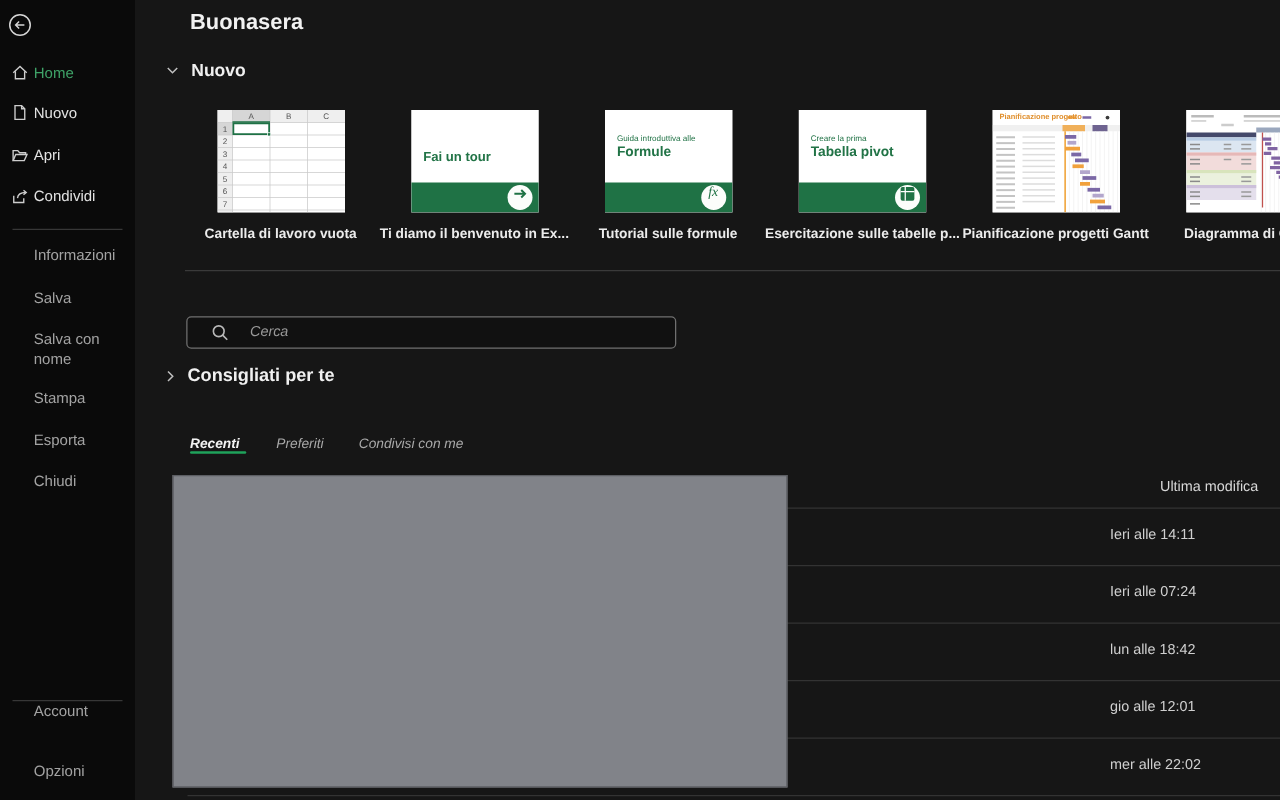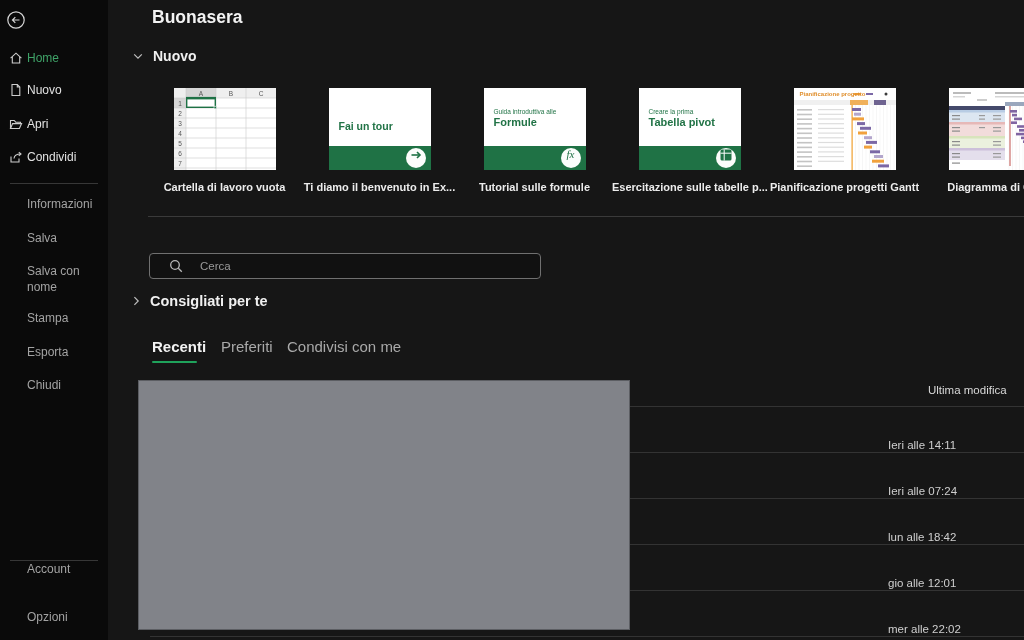--- a/index.html
+++ b/index.html
@@ -32,30 +32,30 @@
   .card-text-main{position:absolute;left:10px;top:32px;font-size:10.5px;font-weight:700;color:#217346;}
   .t-small{position:absolute;left:10px;top:20px;font-size:6.5px;color:#217346;}
   .t-big{position:absolute;left:10px;top:28px;font-size:11px;font-weight:700;color:#217346;white-space:nowrap;}
   .gantt-title{position:absolute;left:6px;top:3px;font-size:6px;font-weight:700;color:#e08f2d;white-space:nowrap;}
   .hr-templates{position:absolute;left:40px;right:0;top:216px;height:1px;background:#3a3a3a;}
   
   .searchbox{position:absolute;left:41px;top:253px;width:392px;height:26px;border:1px solid #707070;border-radius:4px;
              background:#111;display:flex;align-items:center;box-sizing:border-box;}
   .searchbox .sicon{margin-left:19px;display:flex;}
   .searchbox input{flex:1;margin-left:15px;background:transparent;border:none;outline:none;color:#dddddd;
-                   font-size:11.5px;font-family:inherit;}
+                   font-size:11.5px;font-family:inherit;font-style:italic;}
   .searchbox input::placeholder{color:#9a9a9a;}
   
-  .tab{position:absolute;top:338px;font-size:15px;color:#a9a9a9;cursor:pointer;white-space:nowrap;}
+  .tab{position:absolute;top:349px;font-size:11px;color:#a9a9a9;cursor:pointer;white-space:nowrap;font-style:italic;}
   .tab.active{color:#f2f2f2;font-weight:700;}
   .tab-underline{position:absolute;left:44px;top:361px;width:45px;height:2px;background:#1fa25b;border-radius:1px;}
   
   .list-header{position:absolute;left:820px;top:384px;font-size:11.5px;color:#d8d8d8;}
   .file-row{position:absolute;left:42px;width:874px;height:46px;border-top:1px solid #333333;cursor:pointer;box-sizing:border-box;}
-  .mtime{position:absolute;left:738px;top:32px;font-size:11.5px;color:#cfcfcf;white-space:nowrap;}
+  .mtime{position:absolute;left:738px;top:15px;font-size:11.5px;color:#cfcfcf;white-space:nowrap;}
   .row-divider{position:absolute;left:42px;width:874px;height:1px;background:#333333;}
   .redaction{position:absolute;left:30px;top:380px;width:492px;height:250px;background:#818389;
              border:1px solid #5c5e63;box-sizing:border-box;z-index:5;}
   svg{display:block;}
 </style>
 </head>
 <body>
 
 <div class="screen">
 

